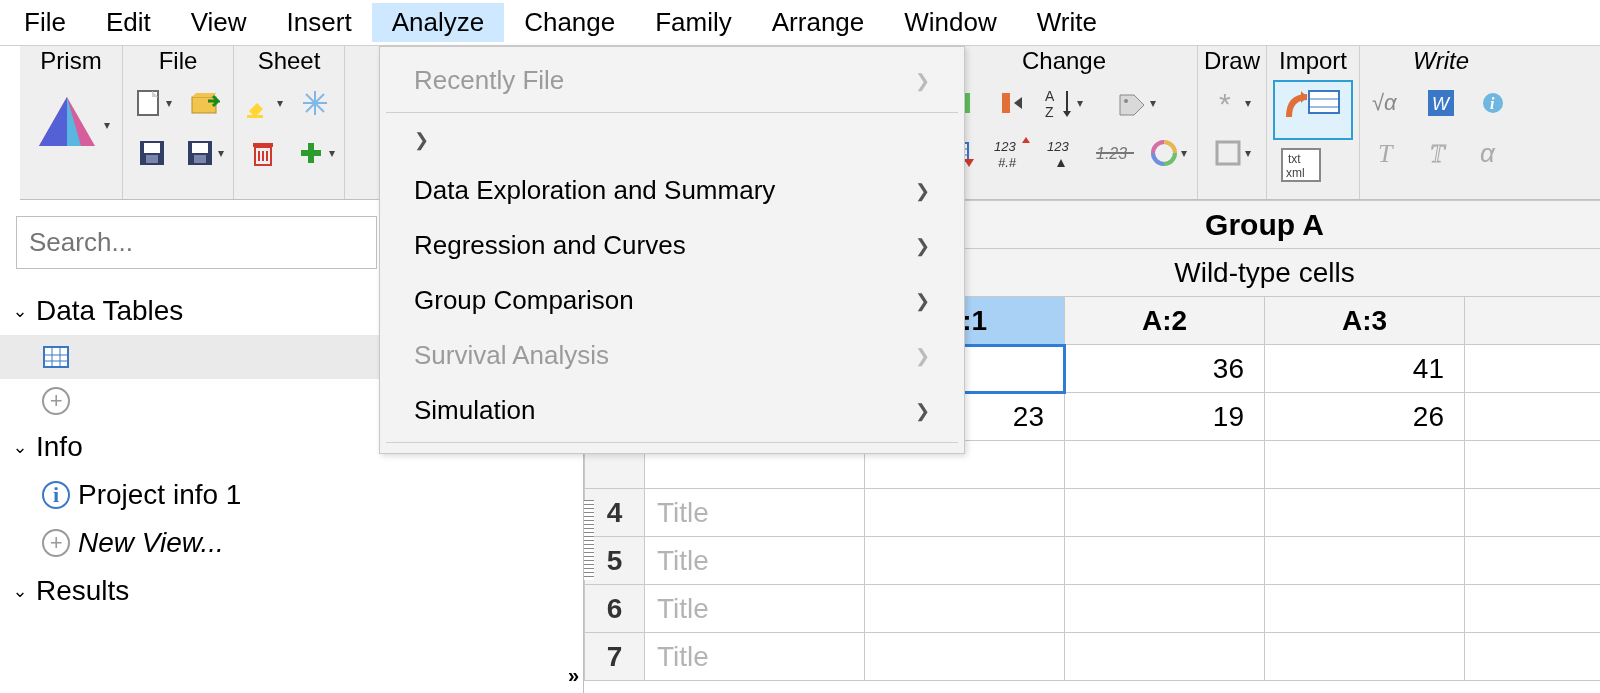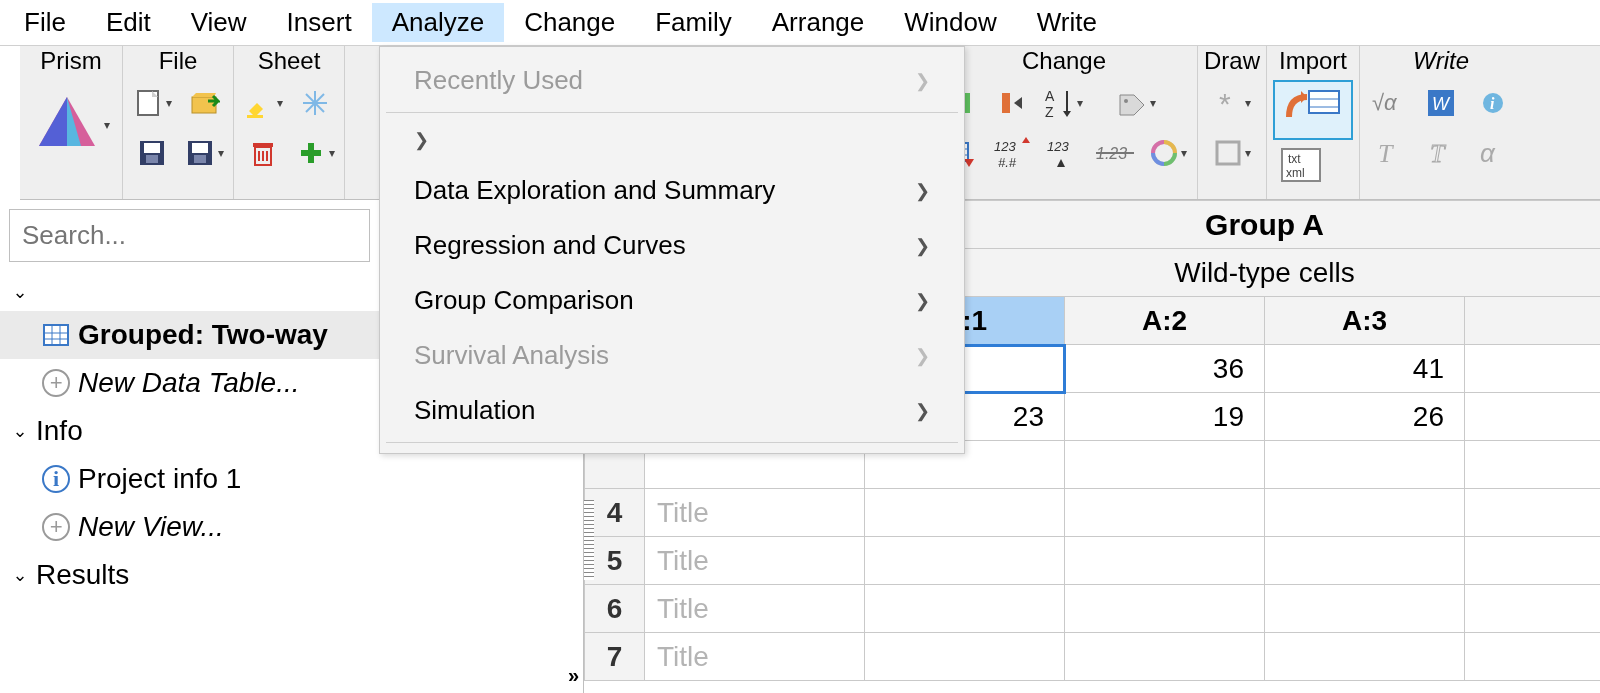--- a/index.html
+++ b/index.html
@@ -125,21 +125,21 @@
     position: absolute;
     left: 0;
     top: 200px;
     width: 584px;
     height: calc(100% - 200px);
     border-right: 1px solid #bfbfbf;
     font-size: 26px;
   }
   .search-box {
     border: 1px solid #bfbfbf;
-    margin: 9px;
+    margin: 16px;
     padding: 10px 12px;
     color: #8a8a8a;
     font-size: 26px;
     background: #fff;
   }
   .tree {
     padding-top: 2px;
   }
   .tree-header {
     display: flex;
@@ -518,21 +518,21 @@
               <text x="2" y="24" font-size="26" fill="#aaa">α</text>
             </svg>
         </span>
       </div>
     </div>
   </div>
 </div>
 
 <div class="dropdown" id="dropdown">
     <div class="item disabled">
-      <span>Recently Used</span>
+      <span>Recently File</span>
       <span class="chev">❯</span>
     </div>
     <div class="sep"></div>
     <div class="item">
       <span class="chev">❯</span>
     </div>
     <div class="item">
       <span>Data Exploration and Summary</span>
       <span class="chev">❯</span>
     </div>
@@ -553,36 +553,35 @@
       <span class="chev">❯</span>
     </div>
     <div class="sep"></div>
   </div>
 
 <div class="sidebar">
   <input class="search-box" placeholder="Search..." style="">
   <div class="tree" id="tree">
       <div class="tree-header">
         <span class="chev">⌄</span>
+        <span>Data Tables</span>
       </div>
       <div class="tree-item selected">
         <span class="table-icon">
           <svg viewBox="0 0 28 28">
             <rect x="2" y="4" width="24" height="20" fill="#fff" stroke="#3a78c7" stroke-width="2"></rect>
             <line x1="2" y1="12" x2="26" y2="12" stroke="#3a78c7"></line>
             <line x1="2" y1="18" x2="26" y2="18" stroke="#3a78c7"></line>
             <line x1="10" y1="4" x2="10" y2="24" stroke="#3a78c7"></line>
             <line x1="18" y1="4" x2="18" y2="24" stroke="#3a78c7"></line>
           </svg>
         </span>
-        <span>Grouped: Two-way</span>
       </div>
       <div class="tree-item italic">
         <span class="plus-icon">+</span>
-        <span>New Data Table...</span>
       </div>
       <div class="tree-header">
         <span class="chev">⌄</span>
         <span>Info</span>
       </div>
       <div class="tree-item">
         <span class="info-icon">i</span>
         <span>Project info 1</span>
       </div>
       <div class="tree-item italic">

